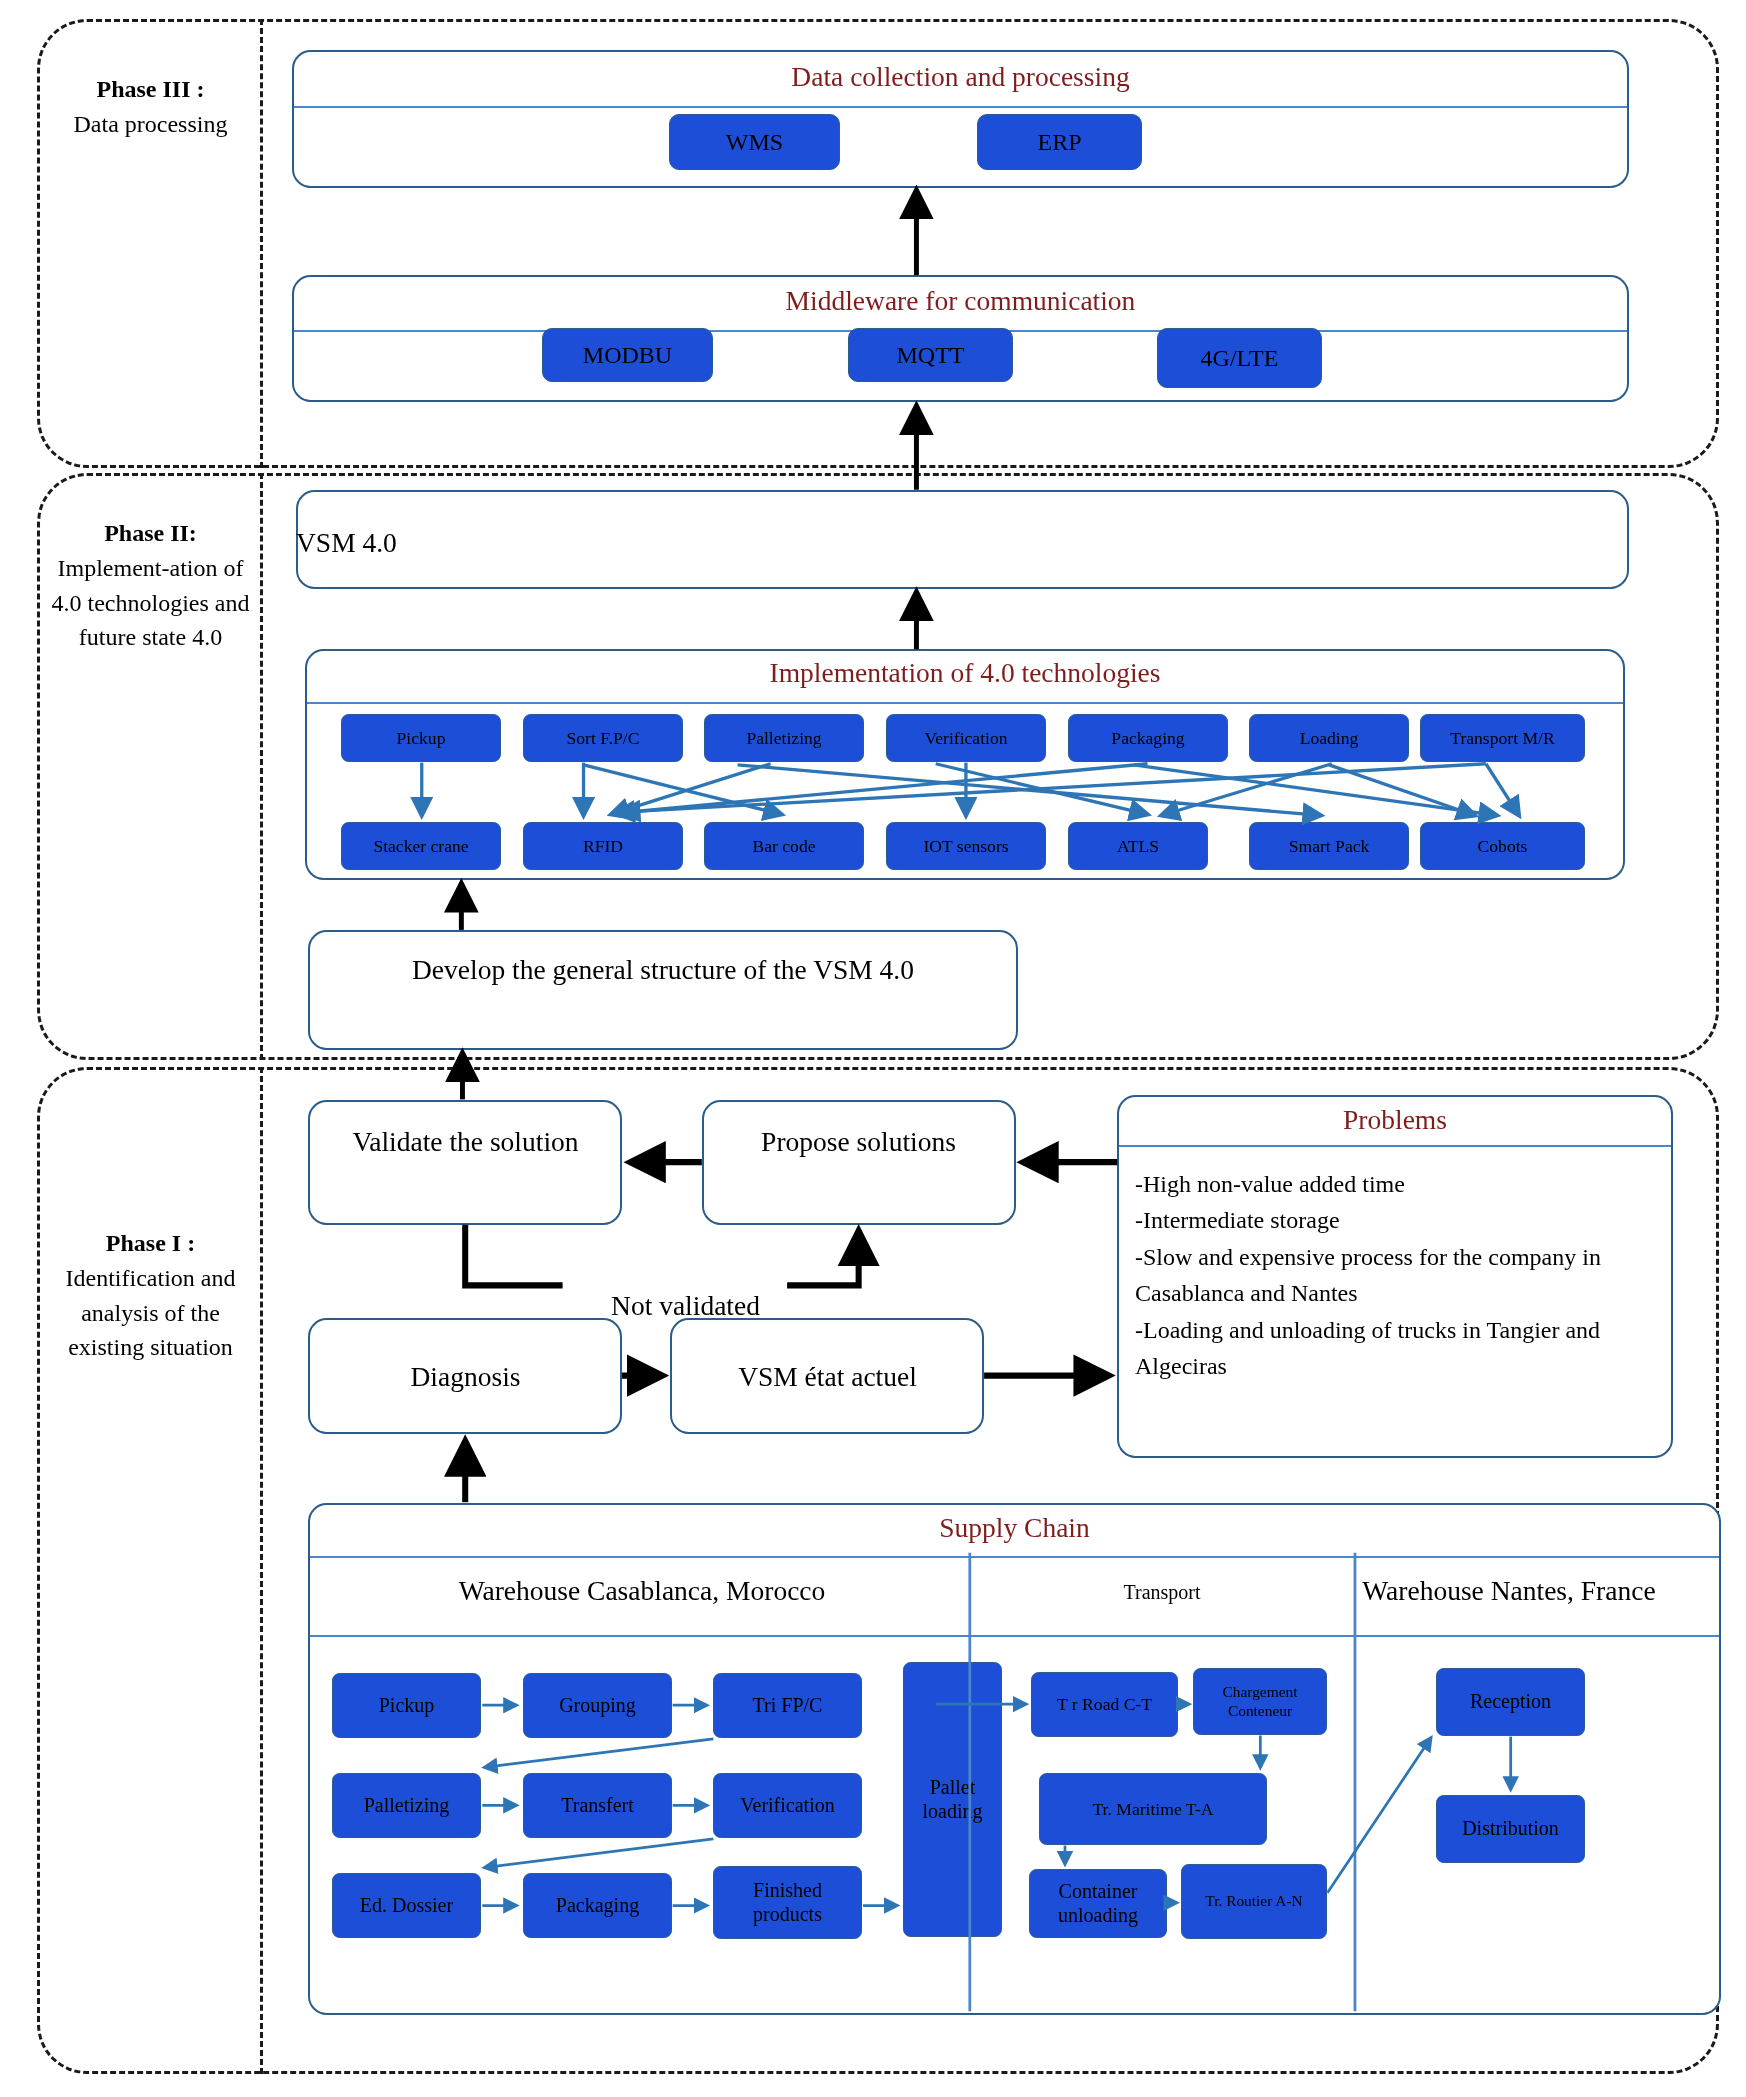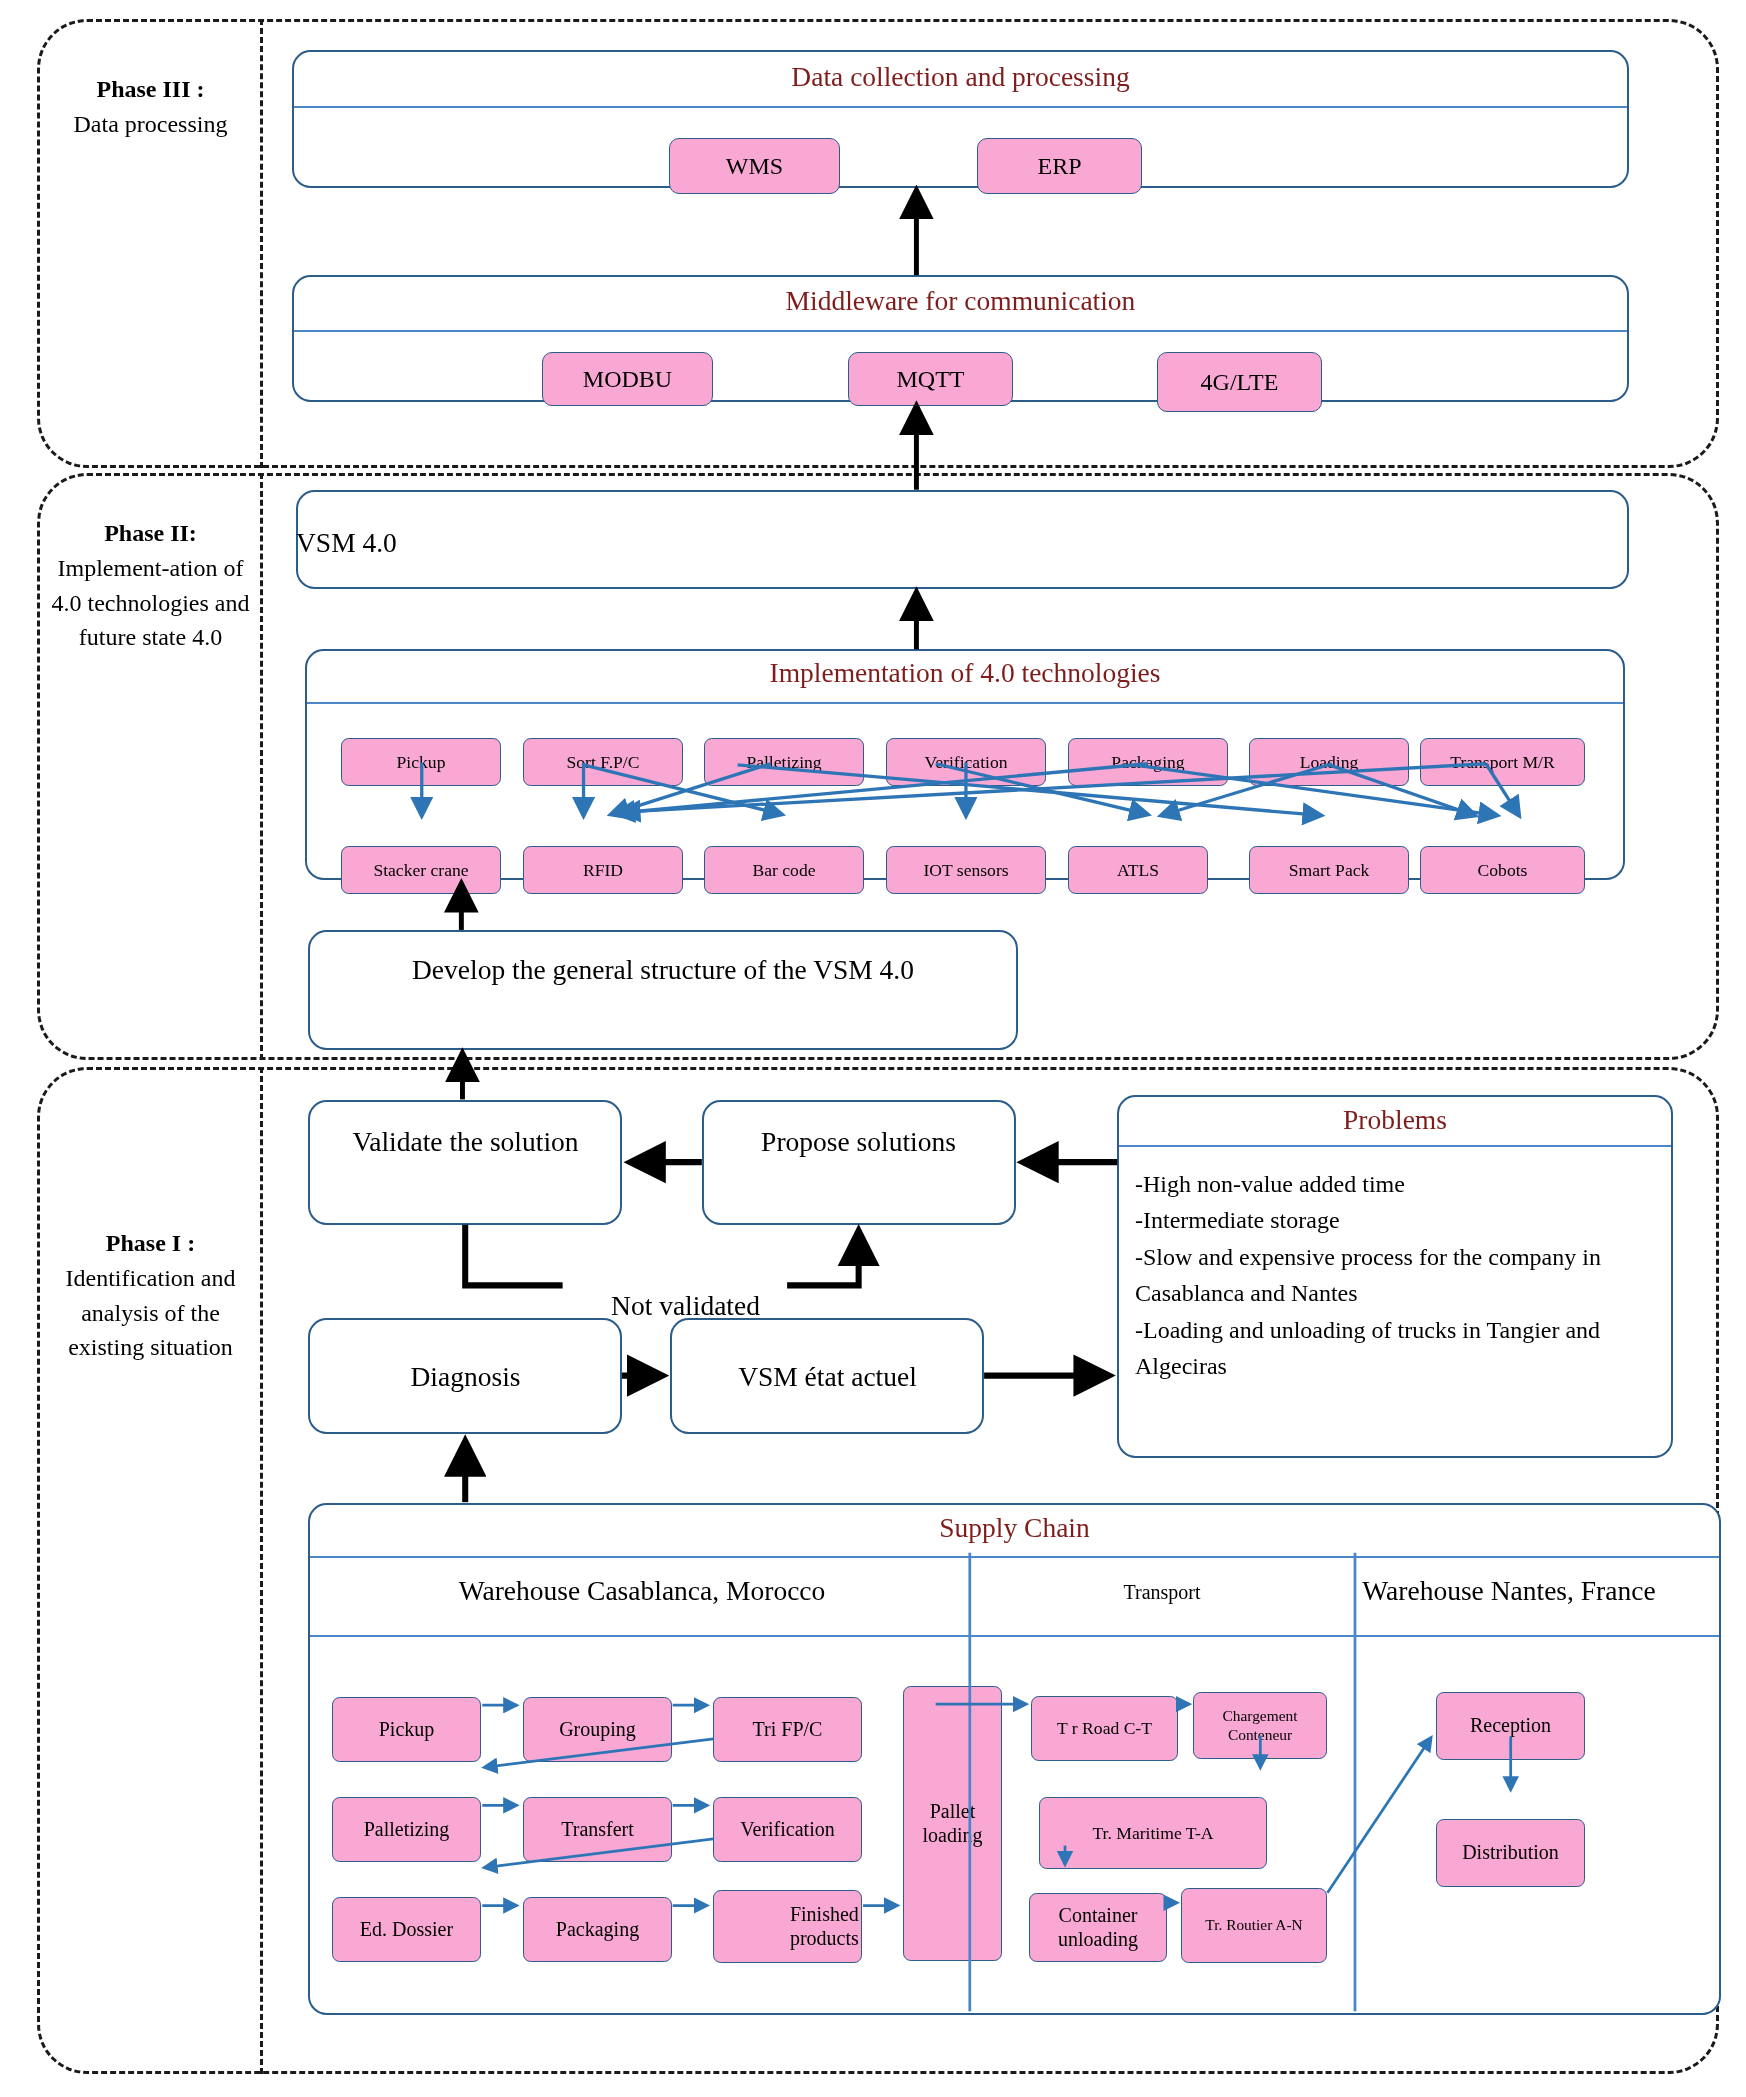--- a/index.html
+++ b/index.html
@@ -11,22 +11,22 @@
   .phase-label{position:absolute;text-align:center;color:#000;line-height:1.45;}
   .phase-label .ttl{font-weight:bold;display:block;}
   .phase-divider{position:absolute;border-left:3.3px dashed #1a1a1a;box-sizing:border-box;}
 
   
   .cbox{position:absolute;box-sizing:border-box;border:2.2px solid #2b5c8a;border-radius:18.7px;background:#fff;}
   .cbox .hdr{position:absolute;left:0;right:0;top:0;text-align:center;color:#7f1d1d;}
   .cbox .rule{position:absolute;left:0;right:0;height:0;border-top:2.8px solid #4a86c8;}
 
   
-  .node{position:absolute;box-sizing:border-box;border:1.7px solid #2b5c8a;border-radius:10px;background:#f9a8d4;
-        display:flex;align-items:center;justify-content:center;text-align:center;color:#000;line-height:1.18;padding:1.1px 2.2px;margin-top:24px;}
+  .node{position:absolute;box-sizing:border-box;border:1.7px solid #2b5c8a;border-radius:10px;background:#1d4ed8;
+        display:flex;align-items:center;justify-content:center;text-align:center;color:#000;line-height:1.18;padding:1.1px 2.2px;}
   .node.sq{border-radius:7.7px;}
 
   
   .txt{position:absolute;color:#000;}
 
   
   svg.layer{position:absolute;left:0;top:0;width:1747px;height:2097px;pointer-events:none;}
   .fs-big{font-size:27.5px;}
   .fs-med{font-size:24px;}
   .fs-sm{font-size:20px;}
@@ -140,21 +140,21 @@
   <div class="node sq fs-sm" style="left:332px;top:1673px;width:149px;height:65px;">Pickup</div>
   <div class="node sq fs-sm" style="left:523px;top:1673px;width:149px;height:65px;">Grouping</div>
   <div class="node sq fs-sm" style="left:713px;top:1673px;width:149px;height:65px;">Tri FP/C</div>
 
   <div class="node sq fs-sm" style="left:332px;top:1773px;width:149px;height:65px;">Palletizing</div>
   <div class="node sq fs-sm" style="left:523px;top:1773px;width:149px;height:65px;">Transfert</div>
   <div class="node sq fs-sm" style="left:713px;top:1773px;width:149px;height:65px;">Verification</div>
 
   <div class="node sq fs-sm" style="left:332px;top:1873px;width:149px;height:65px;">Ed. Dossier</div>
   <div class="node sq fs-sm" style="left:523px;top:1873px;width:149px;height:65px;">Packaging</div>
-  <div class="node sq fs-sm" style="left:713px;top:1866px;width:149px;height:73px;text-align:right;">Finished products</div>
+  <div class="node sq fs-sm" style="left:713px;top:1866px;width:149px;height:73px;">Finished products</div>
 
   <div class="node sq fs-sm" style="left:903px;top:1662px;width:99px;height:275px;">Pallet loading</div>
 
   <div class="node sq fs-xs" style="left:1031px;top:1672px;width:147px;height:65px;">T r Road  C-T</div>
   <div class="node sq fs-xxs" style="left:1193px;top:1668px;width:134px;height:67px;">Chargement Conteneur</div>
   <div class="node sq fs-xs" style="left:1039px;top:1773px;width:228px;height:72px;">Tr. Maritime T-A</div>
   <div class="node sq fs-sm" style="left:1029px;top:1869px;width:138px;height:69px;">Container unloading</div>
   <div class="node sq fs-xxs" style="left:1181px;top:1864px;width:146px;height:75px;">Tr. Routier A-N</div>
 
   <div class="node sq fs-sm" style="left:1436px;top:1668px;width:149px;height:68px;">Reception</div>

